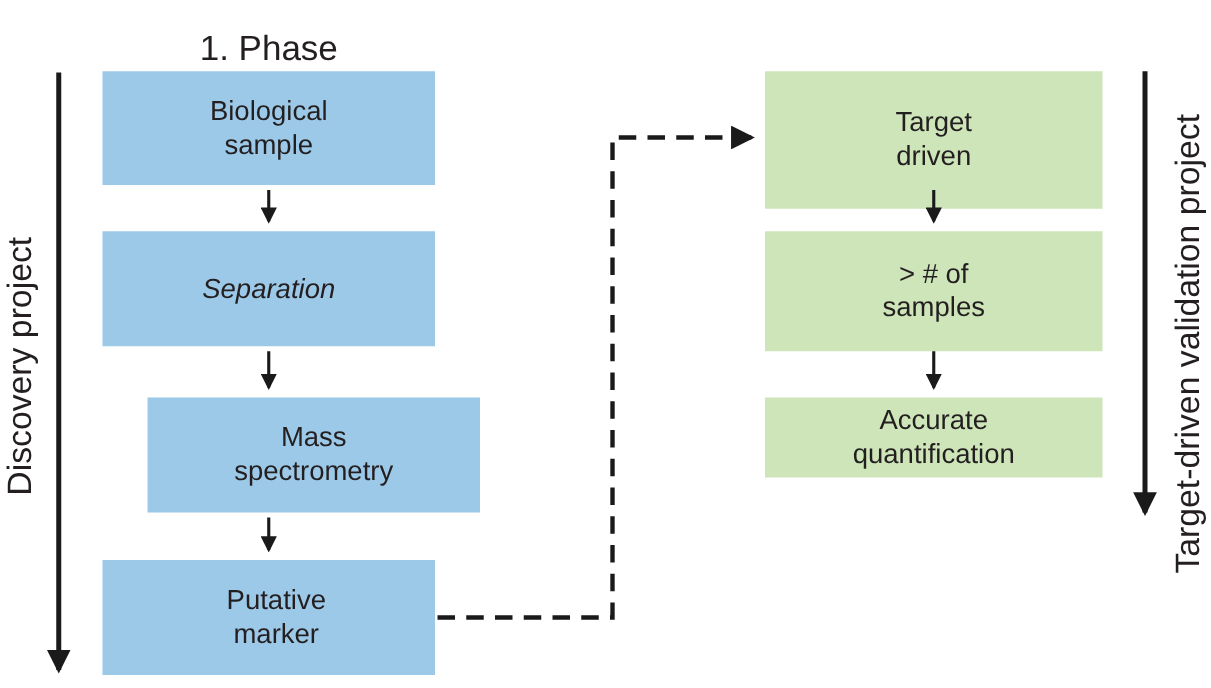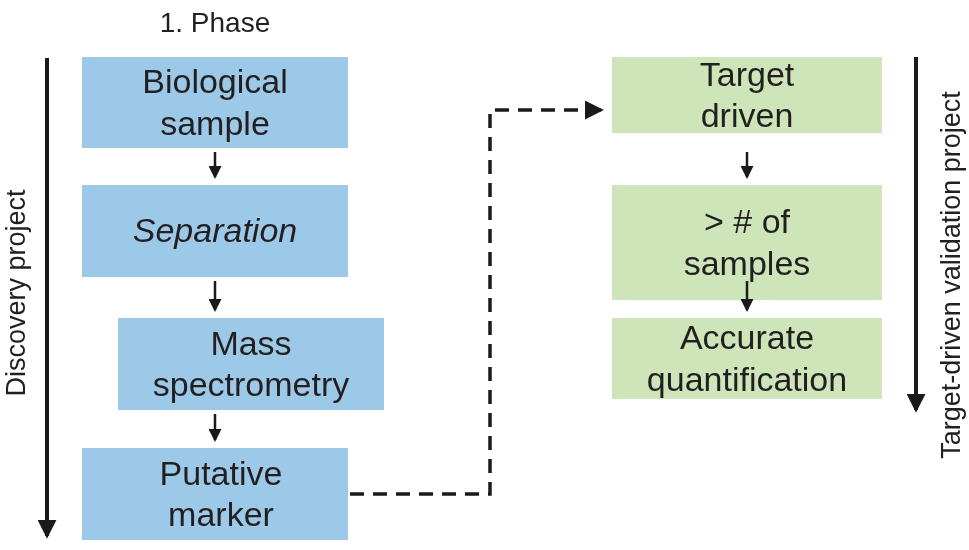--- a/index.html
+++ b/index.html
@@ -16,49 +16,49 @@
   }
   .canvas {
     position: relative;
     width: 969px;
     height: 550px;
     background: #ffffff;
     overflow: hidden;
   }
   .phase-title {
     position: absolute;
-    top: 6px;
+    top: 22px;
     height: 34px;
     text-align: center;
     font-size: 28px;
     line-height: 34px;
     color: var(--text);
   }
   .phase-title.p1 { left: 82px; width: 266px; }
   .phase-title.p2 { left: 612px; width: 270px; }
   .flow-box {
     position: absolute;
     display: flex;
     align-items: center;
     justify-content: center;
     text-align: center;
-    font-size: 34px;
+    font-size: 22px;
     line-height: 1.22;
     white-space: pre-line;
     color: var(--text);
   }
   .flow-box.blue { background: var(--phase1_box); left: 82px; width: 266px; }
   .flow-box.green { background: var(--phase2_box); left: 612px; width: 270px; }
   .b1 { top: 57px;  height: 91px; }
   .b2 { top: 185px; height: 92px; font-style: italic; }
   .b3 { top: 318px; height: 92px; margin-left: 36px; }
   .b4 { top: 448px; height: 92px; padding-left: 12px; }
-  .g1 { top: 57px;  height: 76px; }
-  .g2 { top: 185px; height: 115px; }
-  .g3 { top: 318px; height: 81px; }
+  .g1 { top: 57px;  height: 110px; }
+  .g2 { top: 185px; height: 96px; }
+  .g3 { top: 318px; height: 64px; }
   .v-anchor {
     position: absolute;
     width: 0;
     height: 0;
   }
   .v-anchor > span {
     display: inline-block;
     white-space: nowrap;
     transform: translate(-50%, -50%) rotate(-90deg);
     font-size: 27px;

